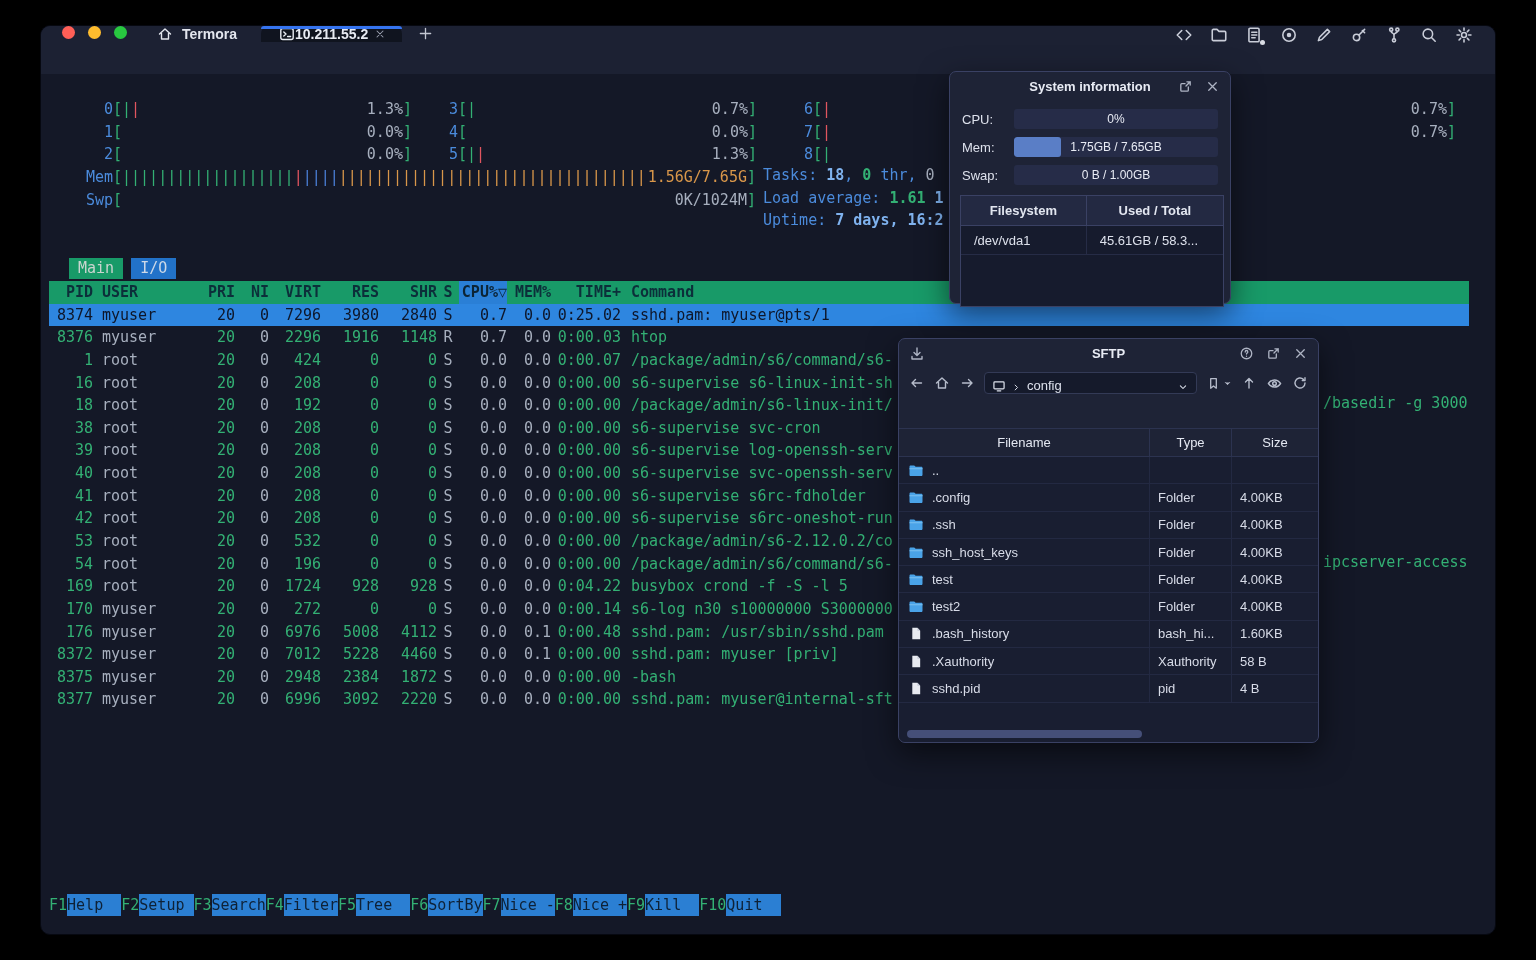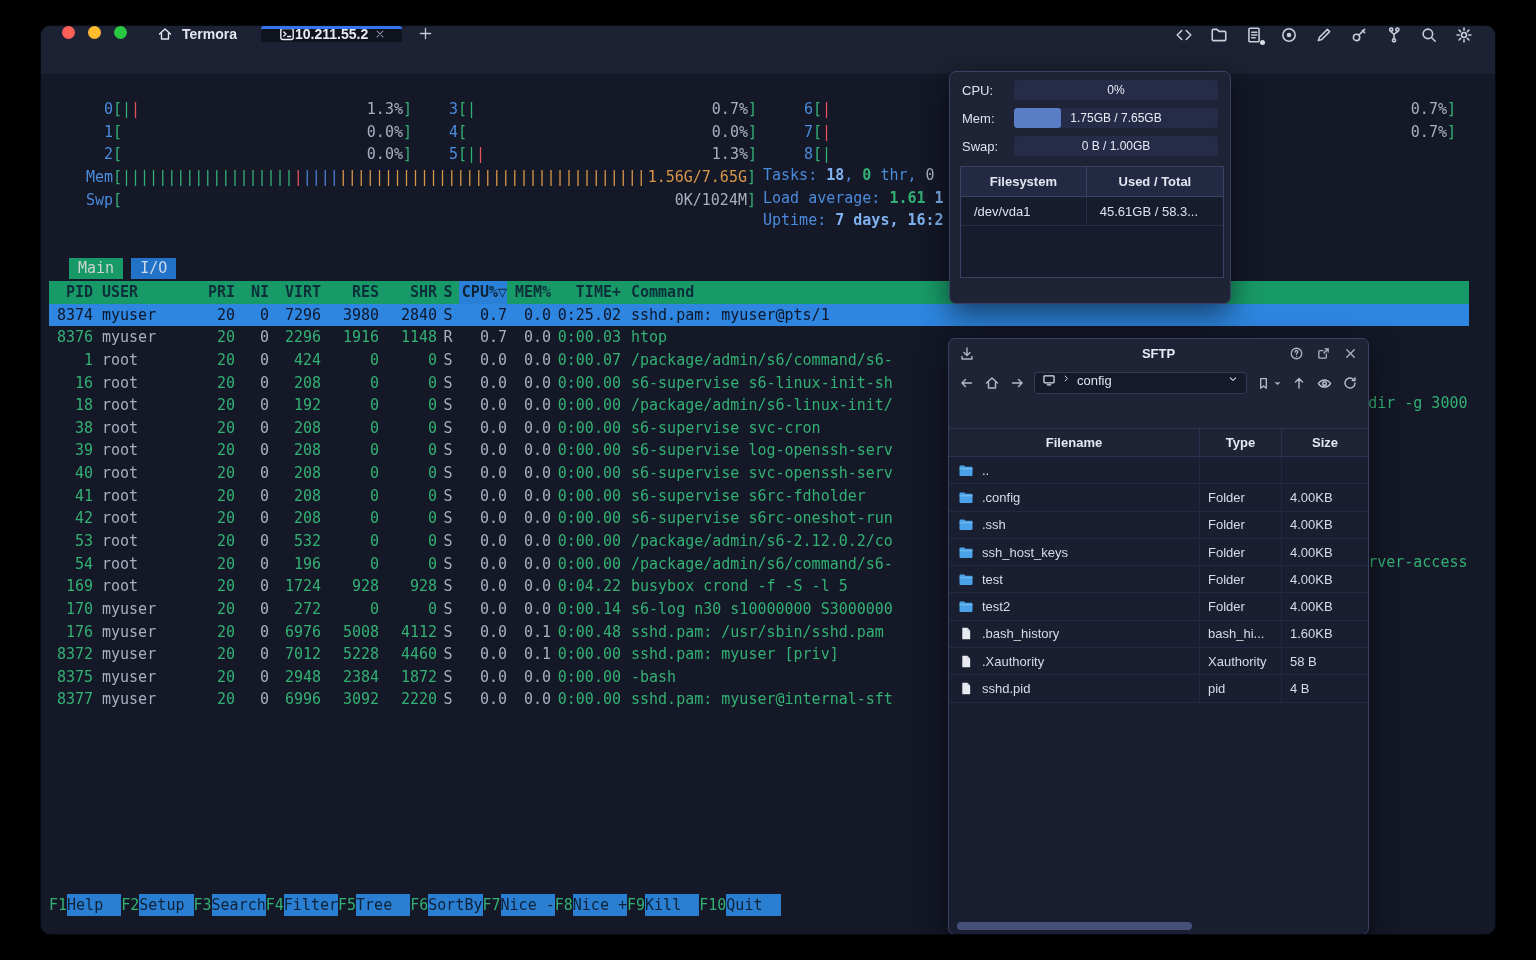--- a/index.html
+++ b/index.html
@@ -95,24 +95,24 @@
   .si-table{margin:10px 6px 0 10px;border:1px solid var(--pborder);background:#161b2d;height:112px}
   .si-thead{display:flex;height:30px;background:#232942;border-bottom:1px solid var(--pborder);font-weight:700}
   .si-thead span{display:flex;align-items:center;justify-content:center}
   .si-th1{width:48%;border-right:1px solid var(--pborder)}
   .si-th2{flex:1}
   .si-trow{display:flex;height:29px;border-bottom:1px solid #262c46;color:#dde1ec}
   .si-td1{width:48%;display:flex;align-items:center;padding-left:13px;border-right:1px solid #262c46}
   .si-td2{flex:1;display:flex;align-items:center;padding-left:13px}
   
   .sf-toolbar{height:30px;display:flex;align-items:center;gap:9px;padding:0 10px;color:#b6bccb}
-  .crumb{flex:1;height:22px;display:flex;align-items:flex-start;gap:5px;background:#151a2b;border:1px solid #333a56;
+  .crumb{flex:1;height:22px;display:flex;align-items:flex-end;gap:5px;background:#151a2b;border:1px solid #333a56;
     border-radius:4px;padding:0 7px;color:#dde1ec}
   .crumb .grow{flex:1}
-  .sf-grid-head{display:flex;height:29px;border-top:1px solid #2c3350;border-bottom:1px solid #2c3350;font-weight:700;color:#e4e8f2}
+  .sf-grid-head{display:flex;height:29px;border-top:1px solid #2c3350;border-bottom:1px solid #2c3350;font-weight:400;color:#e4e8f2}
   .sf-grid-head span{display:flex;align-items:center;justify-content:center}
   .sf-ch-name{width:251px;border-right:1px solid #2c3350}
   .sf-ch-type{width:82px;border-right:1px solid #2c3350}
   .sf-ch-size{flex:1}
   .sf-list{background:var(--panel2)}
   .sf-row{display:flex;height:27.3px;border-bottom:1px solid #232942;color:#d8dce8;font-size:13px}
   .sf-name{width:251px;display:flex;align-items:center;gap:8px;padding-left:9px;border-right:1px solid #232942;overflow:hidden;white-space:nowrap}
   .sf-type{width:82px;display:flex;align-items:center;padding-left:8px;border-right:1px solid #232942;overflow:hidden;white-space:nowrap}
   .sf-size{flex:1;display:flex;align-items:center;padding-left:8px;white-space:nowrap}
   .sf-rest{background:var(--panel2);flex:1;position:relative}
@@ -642,20 +642,35 @@
         </span>
 
         <span class="fk">
           <span class="fk-key">F10</span>
           <span class="fk-chip">Quit  </span>
         </span>
       </div>
   </div>
 
   <div class="panel" style="left:908px;top:45px;width:282px;height:233px">
+    <div class="ptitle">
+      <span class="ttl">System information</span>
+      <span class="right">
+        <span>
+            <svg class="ic" width="15" height="15" viewBox="0 0 16 16">
+              <path d="M11 8.5V12a1 1 0 0 1-1 1H4a1 1 0 0 1-1-1V6a1 1 0 0 1 1-1h3.5M9.5 3H13v3.5M13 3L8.5 7.5"></path>
+            </svg>
+          </span>
+        <span>
+            <svg class="ic" width="15" height="15" viewBox="0 0 16 16">
+              <path d="M4 4l8 8M12 4l-8 8"></path>
+            </svg>
+          </span>
+      </span>
+    </div>
     <div class="si-row">
       <span class="si-lbl">CPU:</span>
       <span class="si-bar">
           <span class="si-fill" style="width: 0%;"></span>
           <span class="si-txt">0%</span>
         </span>
     </div>
     <div class="si-row">
       <span class="si-lbl">Mem:</span>
       <span class="si-bar">
@@ -676,21 +691,21 @@
         <span class="si-th2">Used / Total</span>
       </div>
 
         <div class="si-trow">
           <span class="si-td1">/dev/vda1</span>
           <span class="si-td2">45.61GB / 58.3...</span>
         </div>
       </div>
   </div>
 
-  <div class="panel" style="left:907px;top:312px;width:421px;height:597px">
+  <div class="panel" style="left:857px;top:312px;width:421px;height:405px">
     <div class="ptitle">
       <span class="left">
         <span>
             <svg class="ic" width="16" height="16" viewBox="0 0 16 16">
               <path d="M8 2v7M5 6.5L8 9.5l3-3M3 10.5V13h10v-2.5"></path>
             </svg>
           </span>
       </span>
       <span class="ttl">SFTP</span>
       <span class="right">

